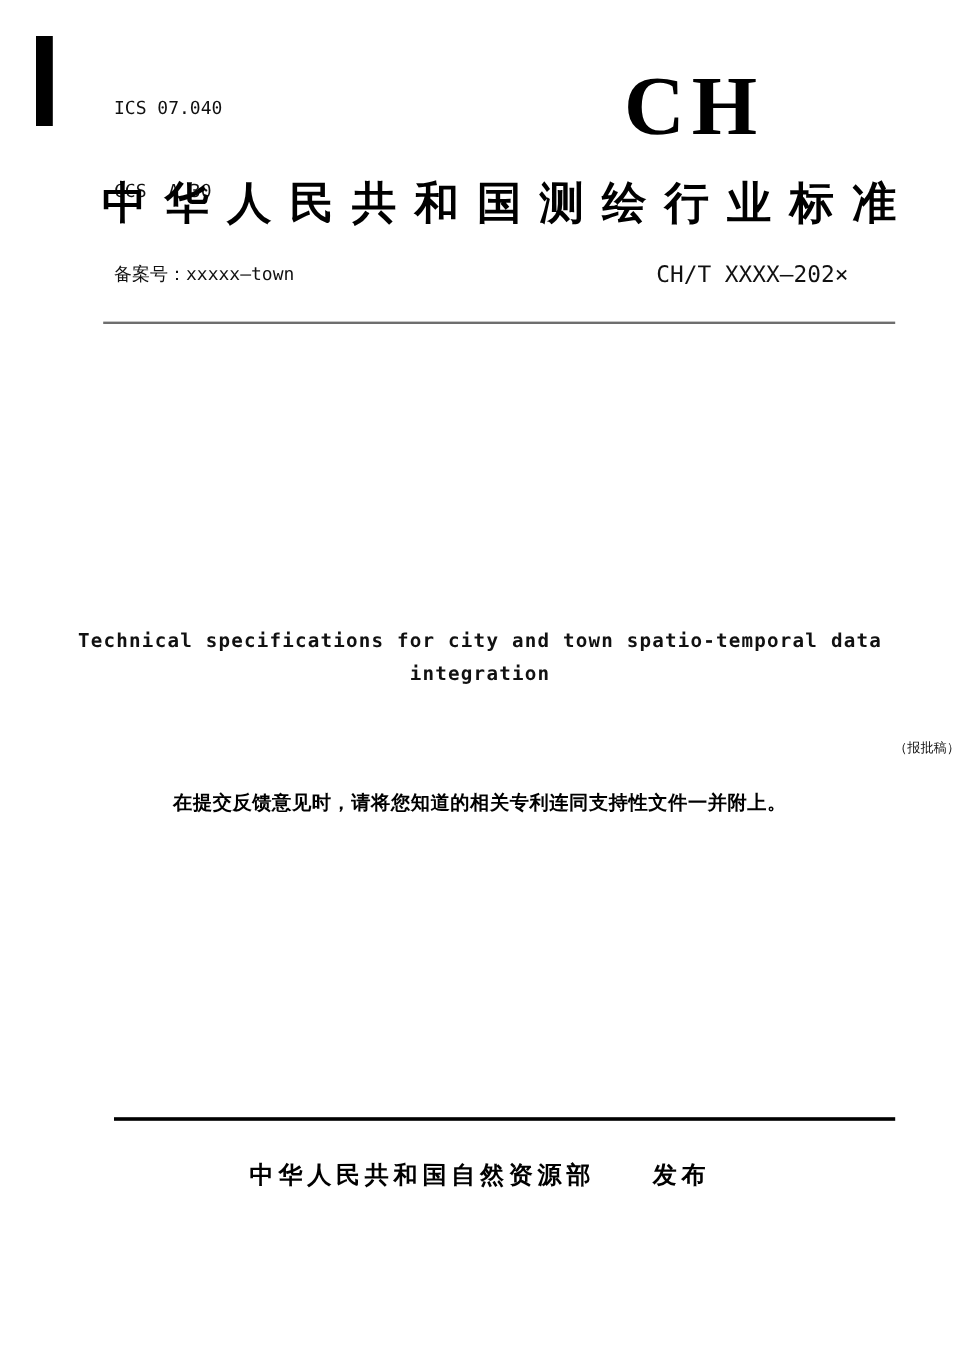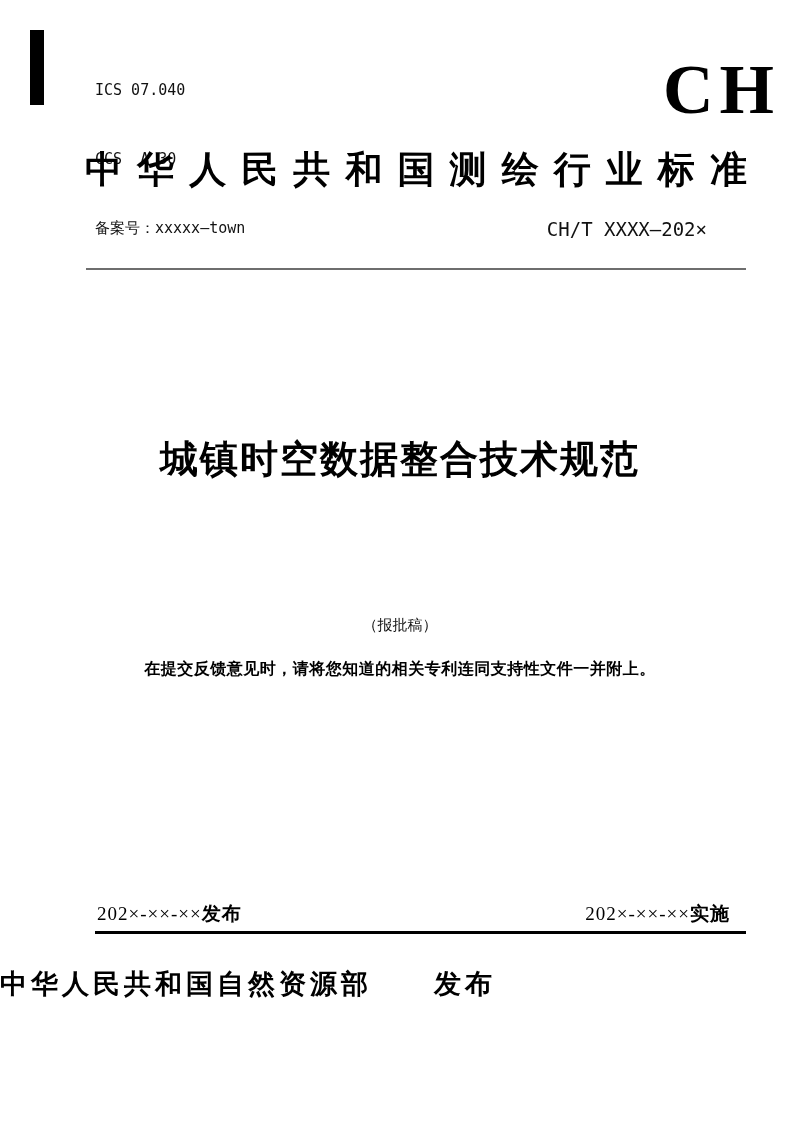--- a/index.html
+++ b/index.html
@@ -36,21 +36,21 @@
     height: 75px;
     background: #000;
   }
 
   
   .logo {
     position: absolute;
     left: 520px;
     top: 50px;
     width: 260px;
-    text-align: right;
+    text-align: left;
     font-family: "Liberation Serif", "DejaVu Serif", serif;
     font-weight: bold;
     font-size: 70px;
     letter-spacing: 6px;
     color: #000;
   }
 
   
   .nat-title {
     position: absolute;
@@ -109,23 +109,23 @@
     line-height: 28px;
     letter-spacing: 1px;
     color: #111;
   }
 
   .draft-stage {
     position: absolute;
     left: 0;
     top: 616px;
     width: 100%;
-    text-align: center;
+    text-align: right;
     font-family: "Liberation Serif", "DejaVu Serif", serif;
-    font-size: 15px;
+    font-size: 11px;
     color: #111;
   }
 
   .patent-notice {
     position: absolute;
     left: 0;
     top: 659px;
     width: 100%;
     text-align: center;
     font-weight: bold;
@@ -161,22 +161,23 @@
     width: 651px;
     height: 3px;
     background: #000;
   }
 
   .publisher {
     position: absolute;
     left: 0;
     top: 966px;
     width: 100%;
-    font-weight: bold;
-    font-size: 27px;
+    text-align: center;
+    font-weight: bold;
+    font-size: 20px;
     letter-spacing: 4px;
     font-family: "Liberation Sans", sans-serif;
   }
 </style>
 </head>
 <body>
 
 <div id="page">
 
   <div class="record-bar"></div>
@@ -202,33 +203,28 @@
     <span>行</span>
     <span>业</span>
     <span>标</span>
     <span>准</span>
   </div>
 
   <div class="std-code">CH/T XXXX—202×</div>
 
   <div class="rule-top"></div>
 
-  <div class="main-title">城镇时空数据整合技术规范</div>
-
+
+  <div class="en-title">
+    <div>Technical specifications for city and town spatio-temporal data</div>
+    <div>integration</div>
+  </div>
 
   <div class="draft-stage">（报批稿）</div>
 
   <div class="patent-notice">在提交反馈意见时，请将您知道的相关专利连同支持性文件一并附上。</div>
 
-  <div class="dates-row">
-    <div class="date-issue">
-      <span class="date-num">202×-××-××</span><span class="date-label">发布</span>
-    </div>
-    <div class="date-impl">
-      <span class="date-num">202×-××-××</span><span class="date-label">实施</span>
-    </div>
-  </div>
 
   <div class="rule-bottom"></div>
 
   <div class="publisher">中华人民共和国自然资源部　　发布</div>
 
 </div>
 
 </body></html>

